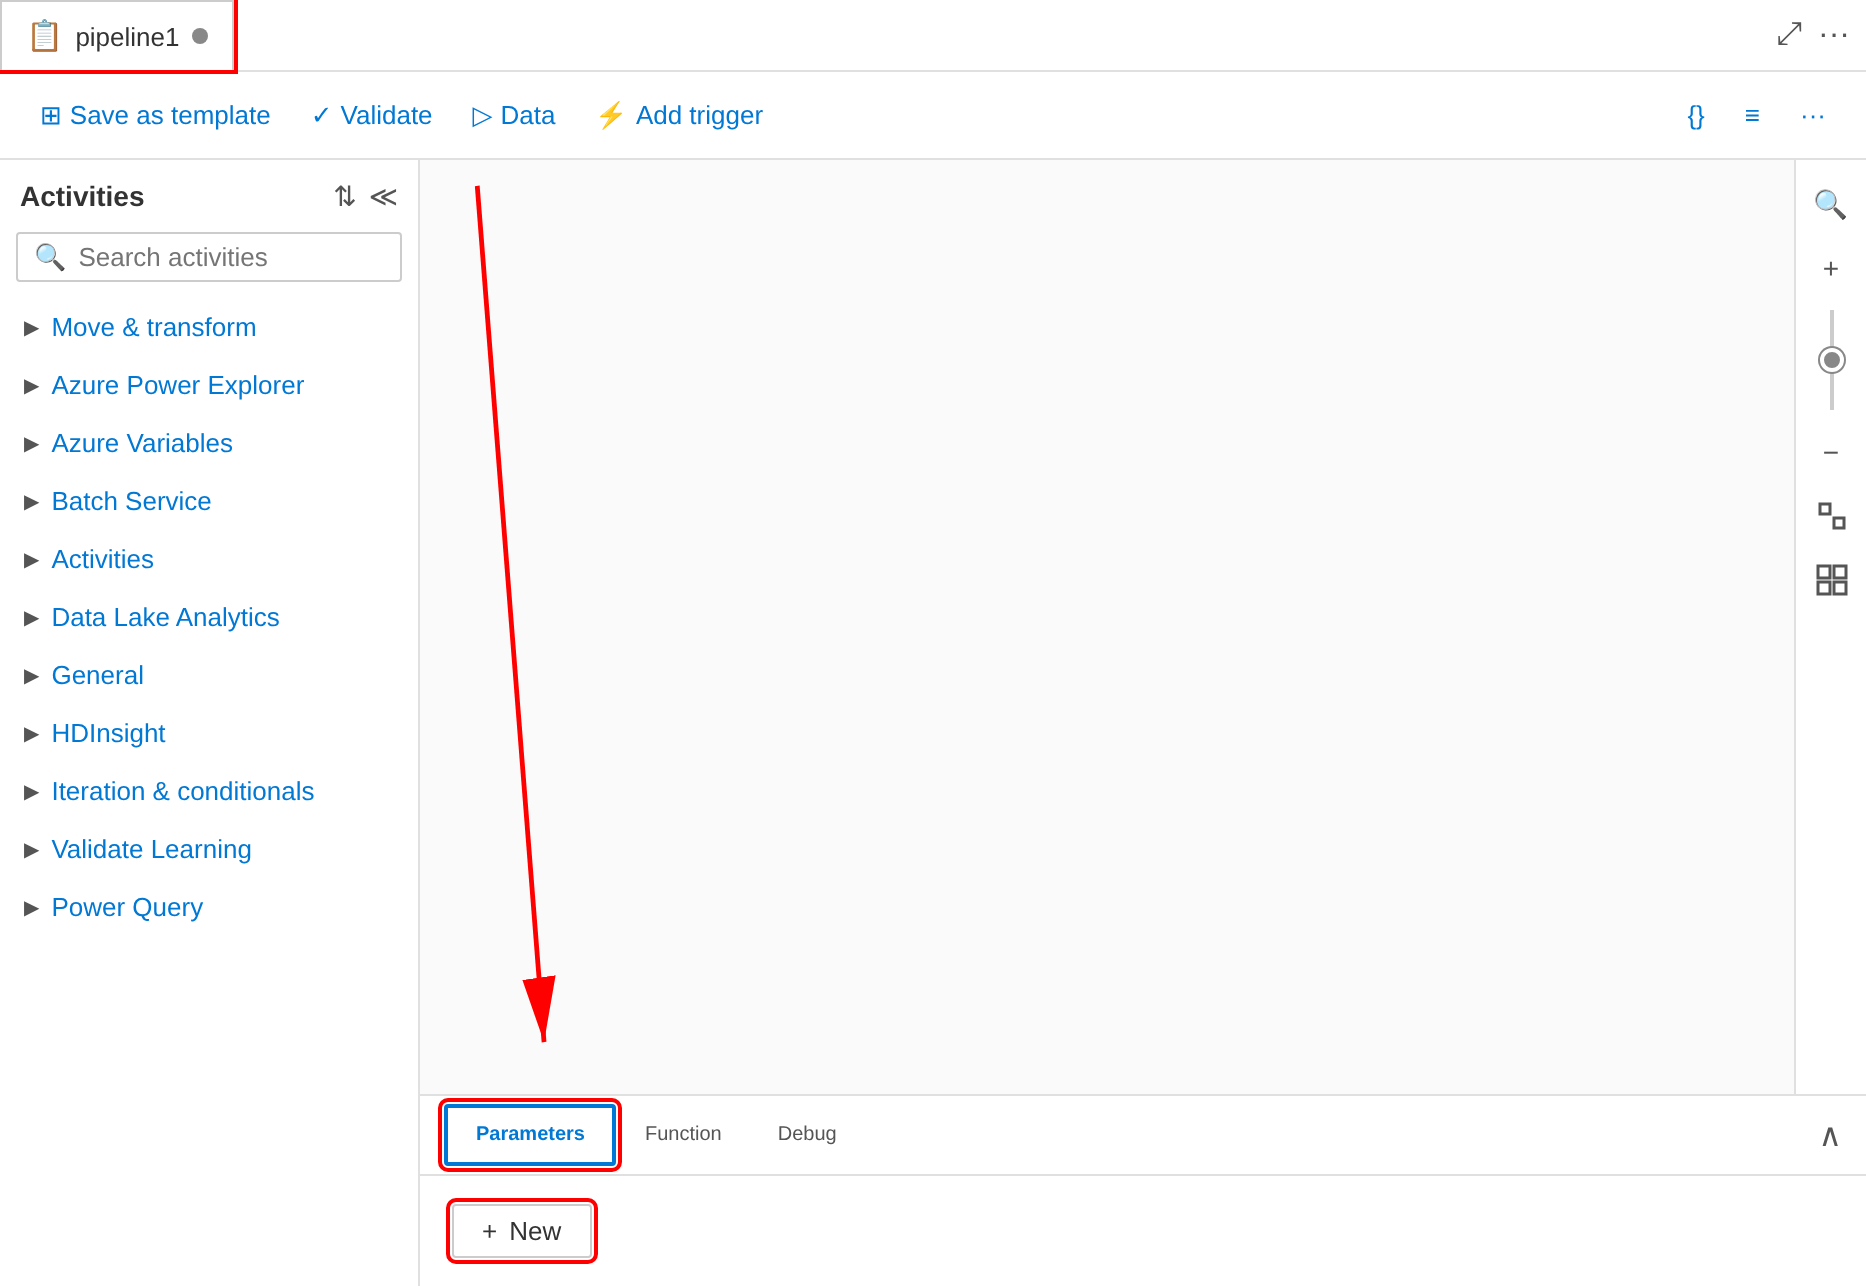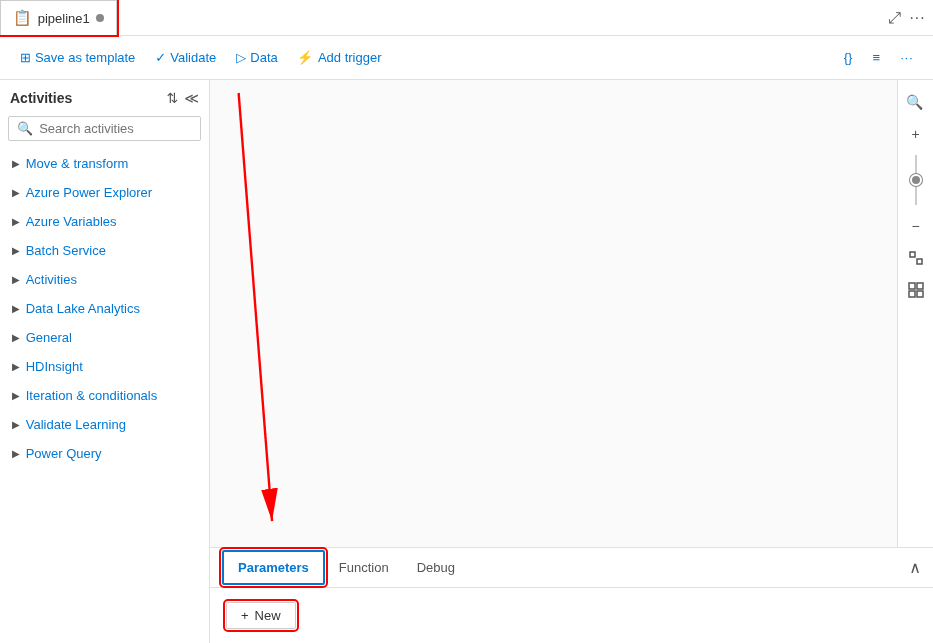--- a/index.html
+++ b/index.html
@@ -44,21 +44,21 @@
 
     
     .right-tools { position: absolute; right: 0; top: 0; bottom: 0; width: 36px; display: flex; flex-direction: column; align-items: center; padding: 8px 0; gap: 4px; border-left: 1px solid #e0e0e0; background: #fff; }
     .right-tool-btn { width: 28px; height: 28px; display: flex; align-items: center; justify-content: center; cursor: pointer; border: none; background: transparent; color: #555; font-size: 14px; border-radius: 2px; }
     .zoom-slider-container { display: flex; flex-direction: column; align-items: center; gap: 2px; }
     .zoom-dot { width: 12px; height: 12px; border-radius: 50%; background: #888; border: 2px solid #fff; box-shadow: 0 0 0 1px #888; }
 
     
     .bottom-panel { border-top: 1px solid #e0e0e0; background: #fff; }
     .bottom-tabs { display: flex; align-items: center; padding: 0 12px; border-bottom: 1px solid #e0e0e0; height: 40px; }
-    .bottom-tab { padding: 8px 14px; cursor: pointer; font-size: 13px; color: #555; border: none; background: transparent; }
+    .bottom-tab { padding: 8px 14px; cursor: pointer; font-size: 10px; color: #555; border: none; background: transparent; }
     .bottom-tab.active { color: #0078d4; border: 2px solid #0078d4; border-radius: 2px; background: #fff; font-weight: 600; }
     .bottom-tab-actions { margin-left: auto; }
     .bottom-tab-actions span { cursor: pointer; font-size: 16px; color: #555; }
     .bottom-content { padding: 14px 16px; }
     .new-btn { display: inline-flex; align-items: center; gap: 6px; padding: 5px 14px; border: 1px solid #ccc; background: #fff; cursor: pointer; font-size: 13px; color: #333; border-radius: 2px; }
 
     
     .highlight-red { outline: 2px solid red; outline-offset: 1px; }
 
     

